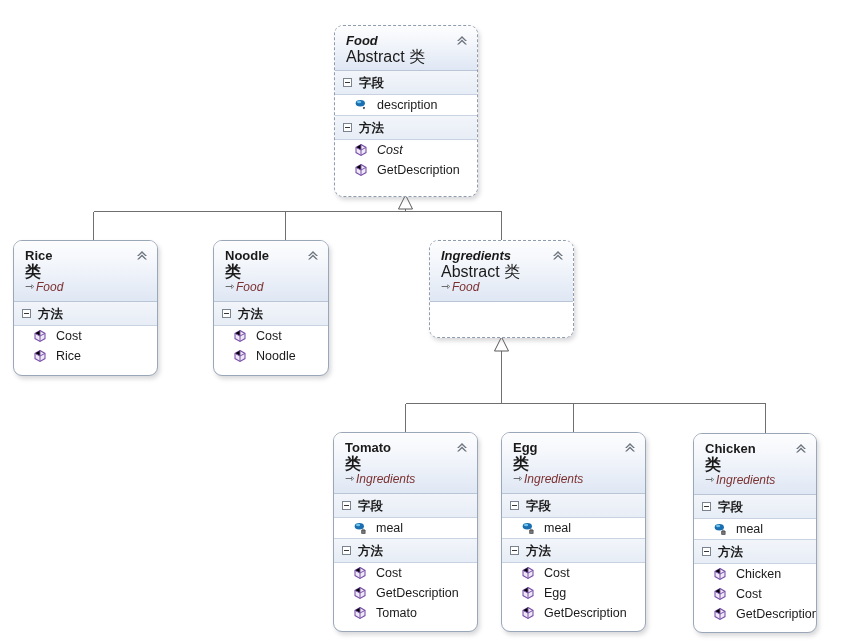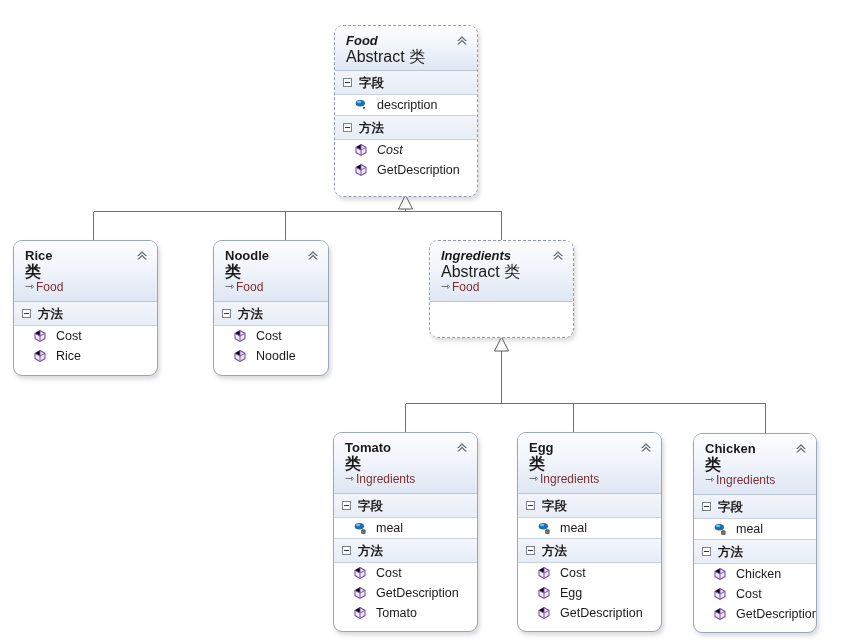--- a/index.html
+++ b/index.html
@@ -75,20 +75,21 @@
     font-weight: normal;
   }
   .cls-kind.bold-cjk { font-weight: bold; }
 
   .cls-base {
     font-size: 12px;
     color: #7b3030;
     line-height: 15px;
     margin-top: 1px;
     white-space: nowrap;
+    font-style: italic;
   }
   .cls-base .baseArrow {
     display: inline-block;
     width: 11px;
     color: #444;
     font-size: 11px;
     position: relative;
     top: -1px;
   }
 
@@ -161,21 +162,21 @@
   .mi { flex: 0 0 auto; width: 14px; height: 14px; display:block; }
 
   .empty-body { height: 38px; background: #ffffff; }
 
   
   #shape-food       { left: 334px; top: 25px;  width: 144px; height: 172px; }
   #shape-rice       { left: 13px;  top: 240px; width: 145px; height: 136px; }
   #shape-noodle     { left: 213px; top: 240px; width: 116px; height: 136px; }
   #shape-ingredients{ left: 429px; top: 240px; width: 145px; height: 98px;  }
   #shape-tomato     { left: 333px; top: 432px; width: 145px; height: 200px; }
-  #shape-egg        { left: 517px; top: 432px; width: 145px; height: 200px; }
+  #shape-egg        { left: 501px; top: 432px; width: 145px; height: 200px; }
   #shape-chicken    { left: 693px; top: 433px; width: 124px; height: 200px; }
 </style>
 </head>
 <body>
 
 <div id="canvas">
 
   <svg id="connectors" viewBox="0 0 854 643" width="854" height="643">
     <g stroke="#6f6f6f" stroke-width="1" fill="none" shape-rendering="crispEdges">
 

